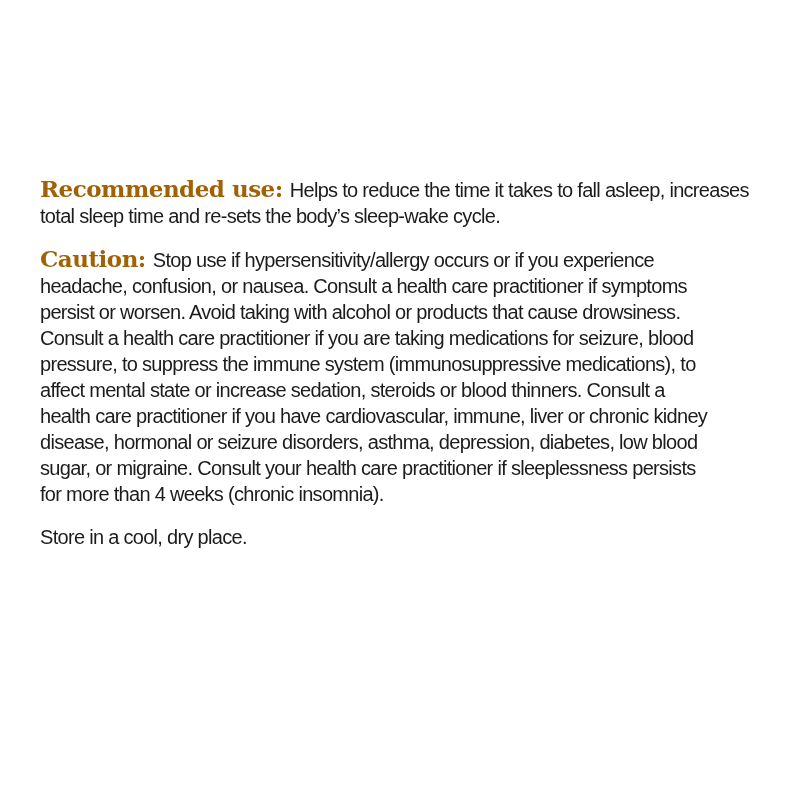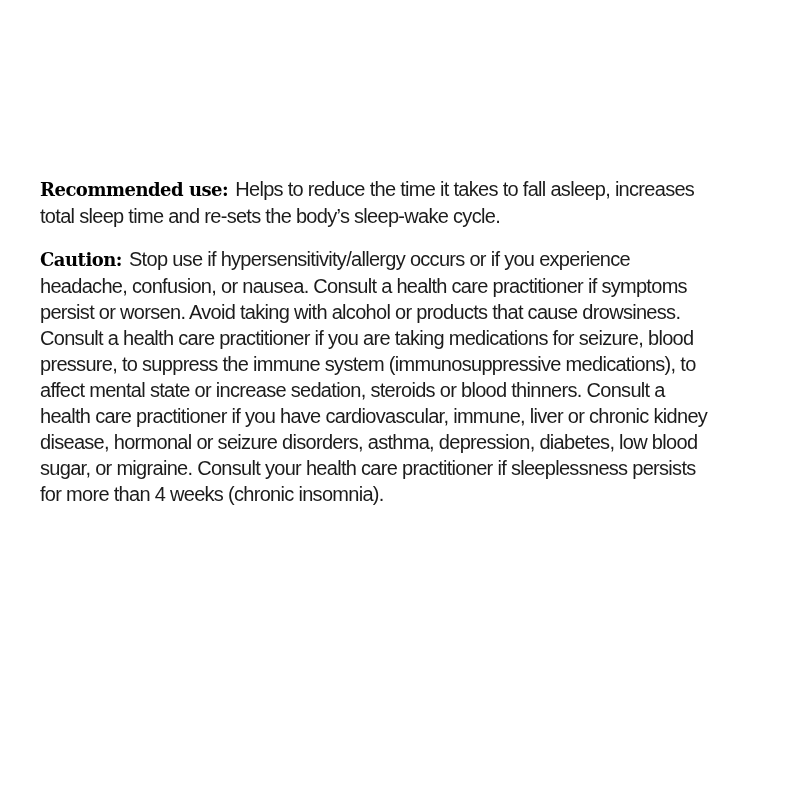--- a/index.html
+++ b/index.html
@@ -24,23 +24,23 @@
     line-height: 26px;
     letter-spacing: -0.7px;
     color: #1c1c1c;
   }
   .label-text-block p {
     margin: 0 0 17px 0;
   }
   .sec-label {
     font-family: "DejaVu Serif", serif;
     font-weight: bold;
-    font-size: 18px;
+    font-size: 23px;
     letter-spacing: -0.5px;
-    color: #000000;
+    color: #a16207;
     margin-right: 7px;
   }
   .sec-label:empty {
     margin-right: 0;
   }
   .sec-body {
     white-space: pre-line;
   }
 </style>
 </head>
@@ -61,15 +61,18 @@
 persist or worsen. Avoid taking with alcohol or products that cause drowsiness.
 Consult a health care practitioner if you are taking medications for seizure, blood
 pressure, to suppress the immune system (immunosuppressive medications), to
 affect mental state or increase sedation, steroids or blood thinners. Consult a
 health care practitioner if you have cardiovascular, immune, liver or chronic kidney
 disease, hormonal or seizure disorders, asthma, depression, diabetes, low blood
 sugar, or migraine. Consult your health care practitioner if sleeplessness persists
 for more than 4 weeks (chronic insomnia).</span>
     </p>
 
+    <p>
+      <span class="sec-body">Store in a cool, dry place.</span>
+    </p>
 
   </div>
 </div>
 
 </body></html>

